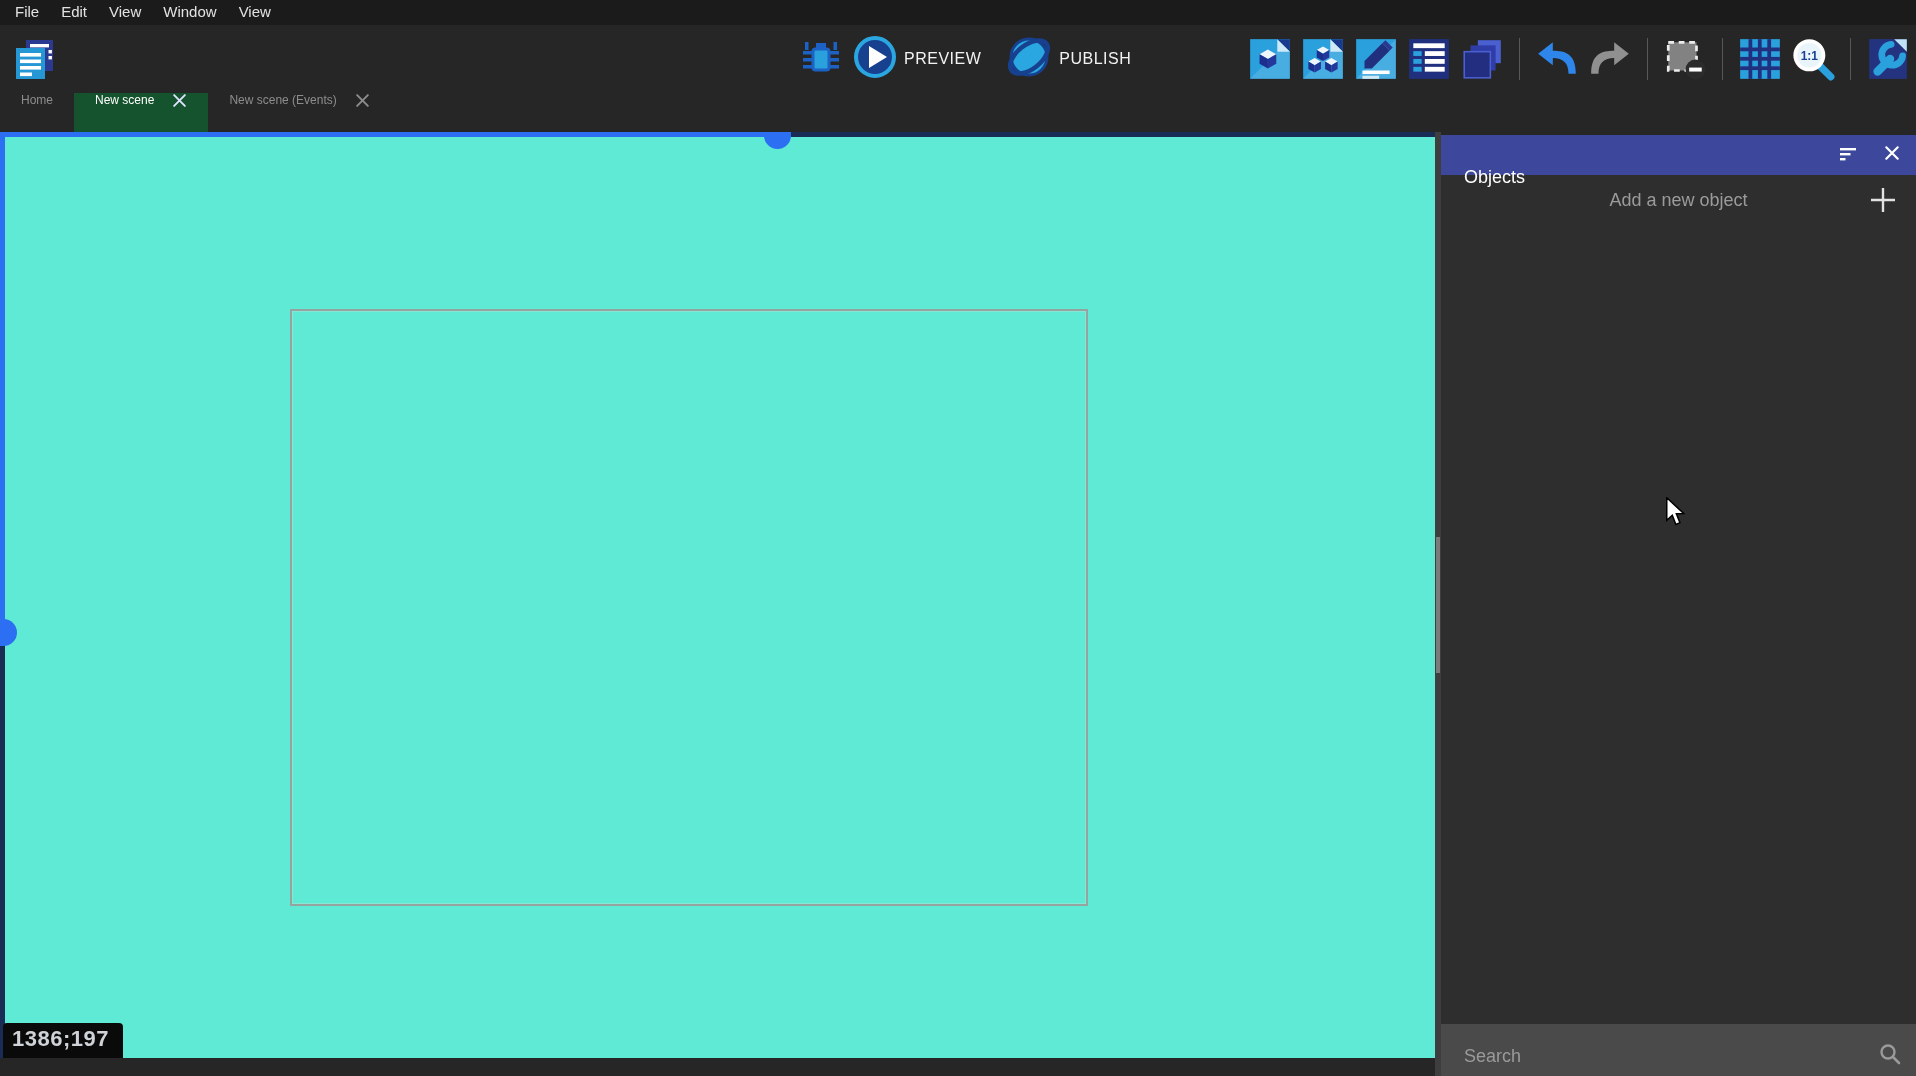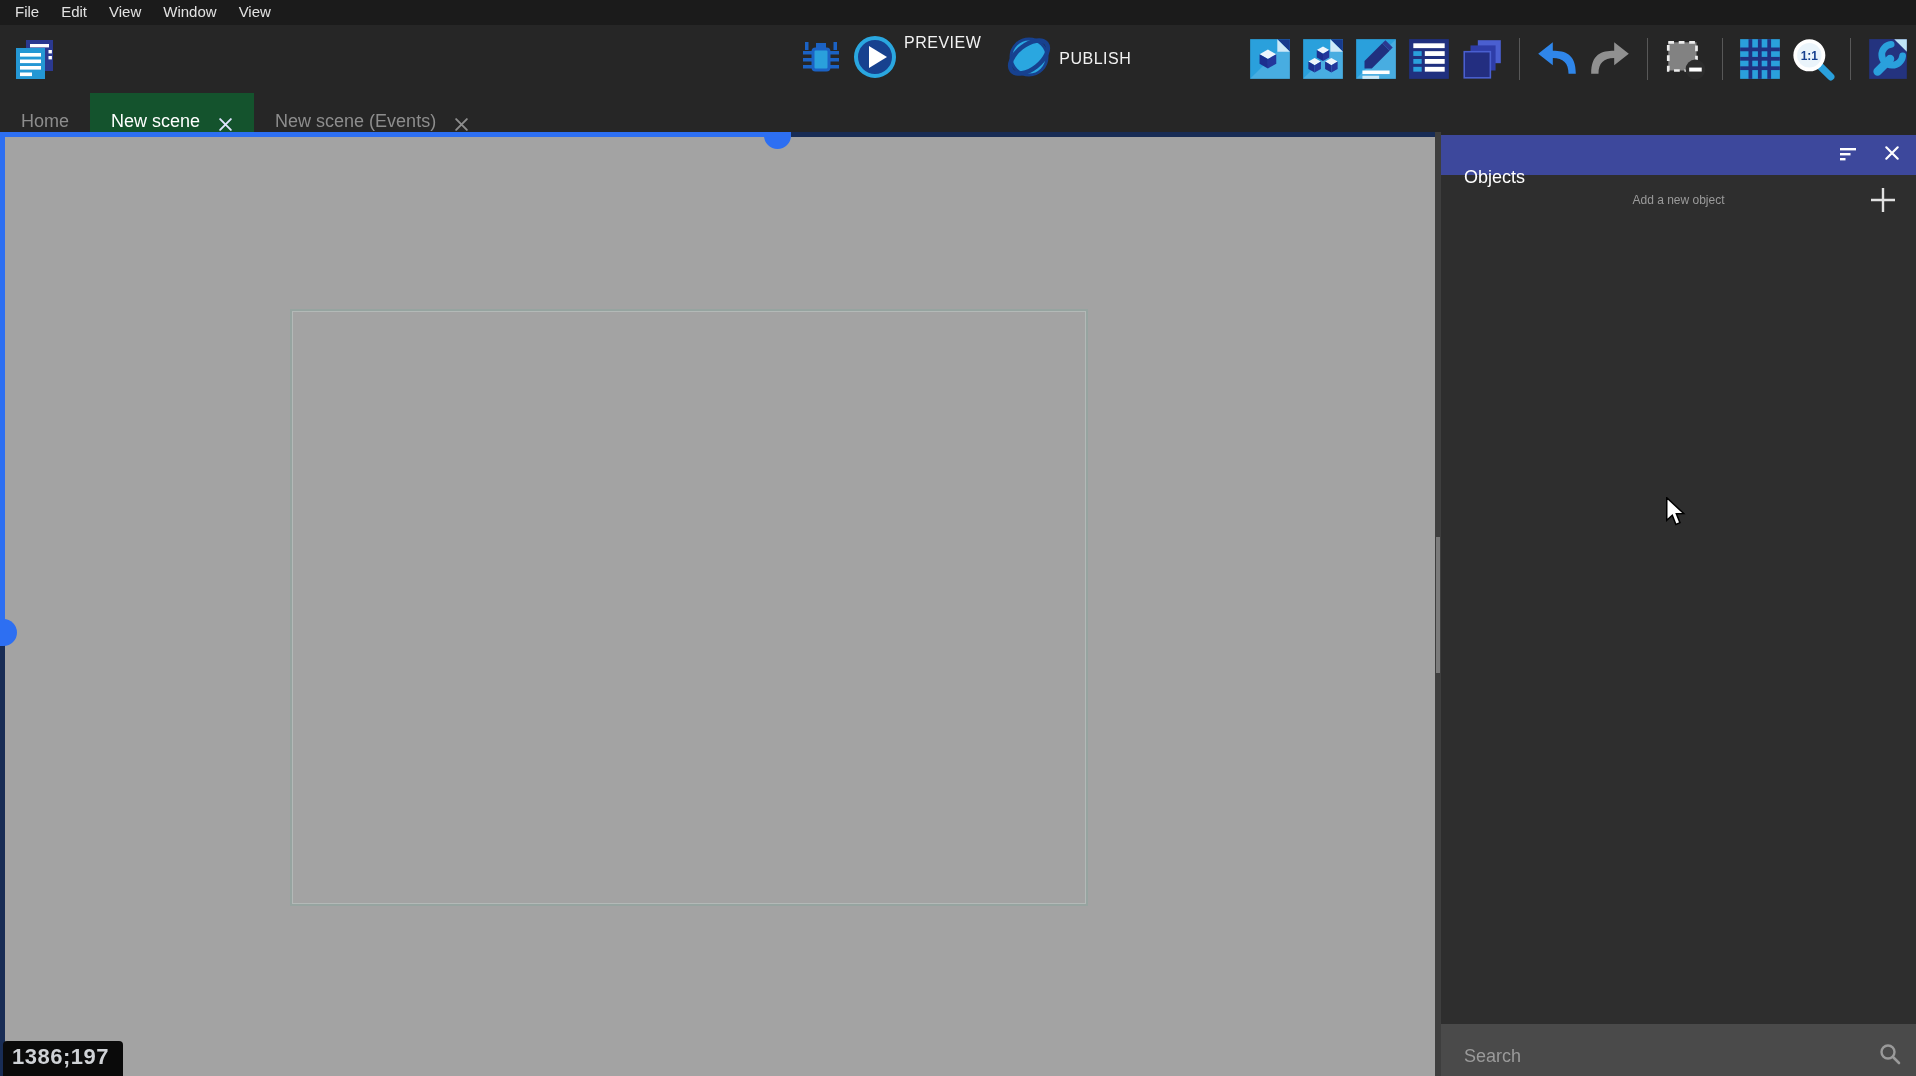--- a/index.html
+++ b/index.html
@@ -29,29 +29,29 @@
   .toolbar-right { position: absolute; right: 5px; top: 0; height: 100%; display: flex; align-items: center; gap: 7px; }
   .tb-btn { display: flex; align-items: center; justify-content: center; cursor: pointer; }
   .tb-label { font-size: 16px; color: #f2f2f2; letter-spacing: 0.5px; margin: 0 14px 0 6px; }
   .tb-sep { width: 1px; height: 42px; background: #585858; margin: 0 7px; }
   
   .tabbar {
     position: absolute; top: 93px; left: 0; right: 0; height: 39px;
     background: #262626; display: flex; align-items: stretch;
   }
   .tab {
-    display: flex; align-items: flex-end; font-size: 18px; color: #8d8d8d;
+    display: flex; align-items: flex-start; font-size: 12px; color: #8d8d8d;
     cursor: pointer; padding: 0 21px; gap: 18px; white-space: nowrap;
   }
   .tab.active { background: #14532d; color: #ffffff; }
   .tab .tab-close { display: flex; align-items: center; }
   
   .scene-canvas {
-    position: absolute; top: 132px; left: 0; width: 1435px; bottom: 0;
-    background: #a3a3a3; overflow: hidden;
+    position: absolute; top: 132px; left: 0; width: 1435px; bottom: 18px;
+    background: #5eead4; overflow: hidden;
   }
   .scrollline-top-bright { position: absolute; top: 0; left: 0; width: 778px; height: 5px; background: #2d6ff2; }
   .scrollline-top-dark   { position: absolute; top: 0; left: 791px; right: 0; height: 5px; background: #182c55; }
   .scrolldot-top {
     position: absolute; top: 0; left: 764px; width: 27px; height: 17px;
     background: #2d6ff2; border-radius: 0 0 14px 14px;
   }
   .scrollline-left-bright { position: absolute; top: 0; left: 0; width: 5px; height: 500px; background: #2d6ff2; }
   .scrollline-left-dark   { position: absolute; top: 513px; left: 0; width: 5px; bottom: 0; background: #182c55; }
   .scrolldot-left {
@@ -75,21 +75,21 @@
   .objects-panel { position: absolute; top: 132px; left: 1441px; right: 0; bottom: 0; background: #2e2e2e; }
   .panel-topgap { height: 3px; background: #262626; }
   .panel-header {
     height: 40px; background: #3d489c; display: flex; align-items: center;
     padding: 0 16px 0 23px; color: #ffffff; font-size: 18px;
   }
   .panel-title { flex: 1; margin-top: 45px; }
   .panel-header-actions { display: flex; align-items: center; gap: 26px; }
   .add-object-row {
     position: relative; height: 50px; display: flex; align-items: center;
-    justify-content: center; color: #9b9b9b; font-size: 12px; cursor: pointer;
+    justify-content: center; color: #9b9b9b; font-size: 18px; cursor: pointer;
   }
   .add-plus { position: absolute; right: 20px; top: 12px; cursor: pointer; }
   .search-bar {
     position: absolute; left: 0; right: 0; bottom: 0; height: 52px;
     background: #4a4a4a; display: flex; align-items: center; padding: 12px 14px 0 23px;
   }
   .search-input {
     flex: 1; background: transparent; border: none; outline: none;
     font-family: "Liberation Sans", sans-serif; font-size: 18px; color: #d8d8d8;
   }
@@ -134,21 +134,21 @@
         <rect x="3" y="14" width="9" height="3.5" fill="#1b62c4"></rect>
         <rect x="3" y="21" width="9" height="3.5" fill="#1b62c4"></rect>
         <rect x="3" y="28" width="9" height="3.5" fill="#1b62c4"></rect>
         <rect x="30" y="14" width="9" height="3.5" fill="#1b62c4"></rect>
         <rect x="30" y="21" width="9" height="3.5" fill="#1b62c4"></rect>
         <rect x="30" y="28" width="9" height="3.5" fill="#1b62c4"></rect>
         <rect x="5" y="5" width="3.5" height="8" fill="#1b62c4"></rect>
         <rect x="33.5" y="5" width="3.5" height="8" fill="#1b62c4"></rect>
       </svg>
     </div>
-    <div class="tb-btn" style="display:flex;align-items:flex-start;">
+    <div class="tb-btn" style="display:flex;align-items:center;">
       <span>
         <svg width="46" height="46" viewBox="0 0 46 46">
           <circle cx="23" cy="23" r="19" fill="#17418f" stroke="#2aa7e0" stroke-width="4"></circle>
           <polygon points="17,12 17,34 35,23" fill="#ffffff"></polygon>
         </svg>
       </span>
       <span class="tb-label">PREVIEW</span>
     </div>
     <div class="tb-btn" style="display:flex;align-items:center;">
       <span>

